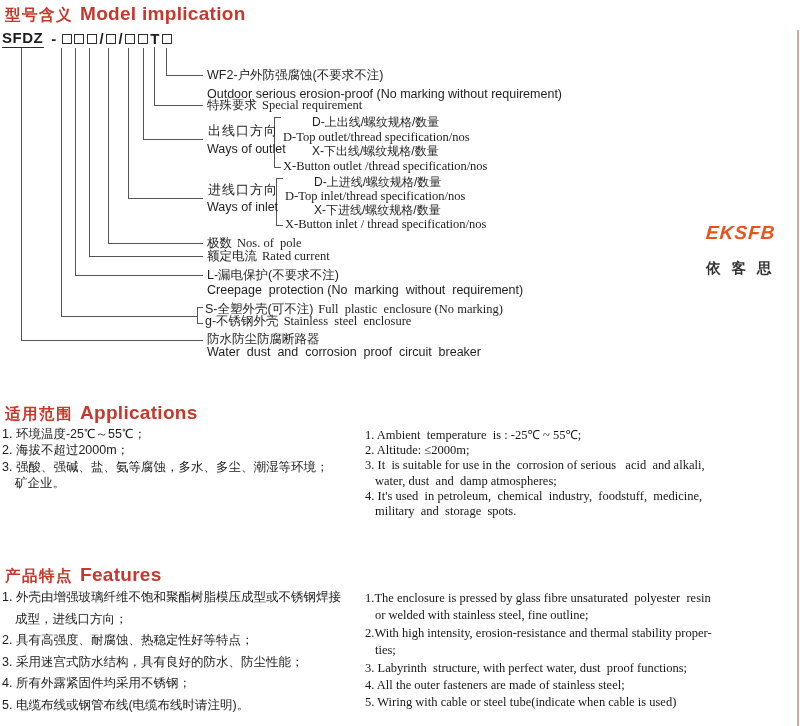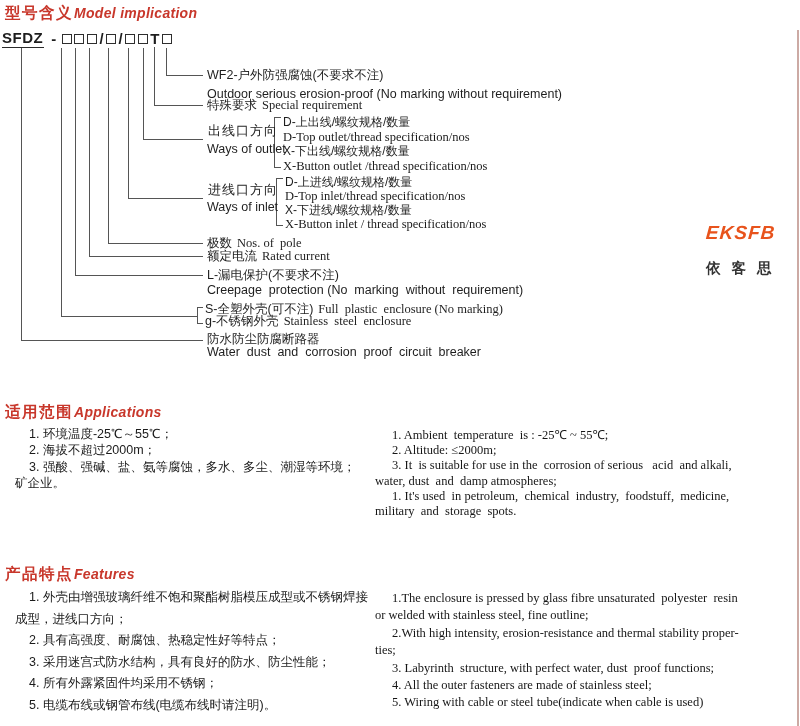--- a/index.html
+++ b/index.html
@@ -7,21 +7,21 @@
   html,body { margin:0; padding:0; }
   body {
     width:800px; height:726px; background:#ffffff;
     font-family:"Liberation Sans", sans-serif; color:var(--ink);
   }
   .page { position:relative; width:800px; height:726px; overflow:hidden; background:#fff; }
 
   
   .sec-heading { position:absolute; left:5px; white-space:nowrap; }
   .sec-heading .h-cn { color:var(--accent); font-weight:bold; font-size:15.5px; letter-spacing:1.5px; }
-  .sec-heading .h-en { color:var(--accent); font-weight:bold; font-size:14px; margin-left:1px; letter-spacing:0.3px;font-style:italic; }
+  .sec-heading .h-en { color:var(--accent); font-weight:bold; font-size:19px; margin-left:7px; letter-spacing:0.3px; }
   .h-model { top:3px; }
   .h-apps  { top:402px; }
   .h-feat  { top:564px; }
 
   
   .code-row { position:absolute; left:2px; top:29px; height:19px; display:flex; align-items:center;
               font-weight:bold; font-size:15px; color:#1d1d1d; }
   .code-prefix { border-bottom:1.5px solid #2a2a2a; padding:0 1px 1px 0; letter-spacing:0.5px; }
   .code-sep { margin:0 4px 0 7px; }
   .code-pattern { display:flex; align-items:center; height:19px; }
@@ -32,28 +32,28 @@
   .tree { position:absolute; left:0; top:0; }
 
   
   .t { position:absolute; white-space:pre; font-size:12.5px; color:#1e1e1e; line-height:14px; }
   .t .en, .serif { font-family:"Liberation Serif", serif; }
   .t .en.gap { margin-left:5px; }
   .t-big { font-size:13px; letter-spacing:1px; }
 
   .opts { position:absolute; }
   .opts > div { white-space:pre; }
-  .opts > div.cn { font-size:12px; color:#1e1e1e; }
+  .opts > div.cn { font-size:12px; color:#1e1e1e;margin-left:29px; }
   .opts > div.en { font-family:"Liberation Serif", serif; font-size:12.5px; color:#1a1a1a; }
   .opts-outlet { left:283px; top:115px; line-height:14.7px; }
   .opts-inlet  { left:285px; top:176px; line-height:13.9px; }
 
   
   .lines { position:absolute; }
-  .lines > div { white-space:pre;margin-left:27px; }
+  .lines > div { white-space:pre; }
   .cn-list > div { font-size:12.5px; color:#1b1b1b; }
   .en-list > div { font-family:"Liberation Serif", serif; font-size:12.5px; color:#161616; }
   .app-cn  { left:2px;   top:426px; line-height:16.4px; }
   .app-en  { left:365px; top:428px; line-height:15.2px; }
   .feat-cn { left:2px;   top:587px; line-height:21.6px; }
   .feat-en { left:365px; top:590px; line-height:17.4px; }
   .cn-list > div.cont { margin-left:13px; }
   .en-list > div.cont { margin-left:10px; }
 
   
@@ -144,21 +144,21 @@
       <div>1. 环境温度-25℃～55℃；</div>
       <div>2. 海拔不超过2000m；</div>
       <div>3. 强酸、强碱、盐、氨等腐蚀，多水、多尘、潮湿等环境；</div>
       <div class="cont">矿企业。</div>
     </div>
   <div class="lines en-list app-en">
       <div>1. Ambient  temperature  is : -25℃ ~ 55℃;</div>
       <div>2. Altitude: ≤2000m;</div>
       <div>3. It  is suitable for use in the  corrosion of serious   acid  and alkali,</div>
       <div class="cont">water, dust  and  damp atmospheres;</div>
-      <div>1. It's used  in petroleum,  chemical  industry,  foodstuff,  medicine,</div>
+      <div>4. It's used  in petroleum,  chemical  industry,  foodstuff,  medicine,</div>
       <div class="cont">military  and  storage  spots.</div>
     </div>
 
   <div class="sec-heading h-feat">
     <span class="h-cn">产品特点</span><span class="h-en">Features</span>
   </div>
   <div class="lines cn-list feat-cn">
       <div>1. 外壳由增强玻璃纤维不饱和聚酯树脂模压成型或不锈钢焊接</div>
       <div class="cont">成型，进线口方向；</div>
       <div>2. 具有高强度、耐腐蚀、热稳定性好等特点；</div>

